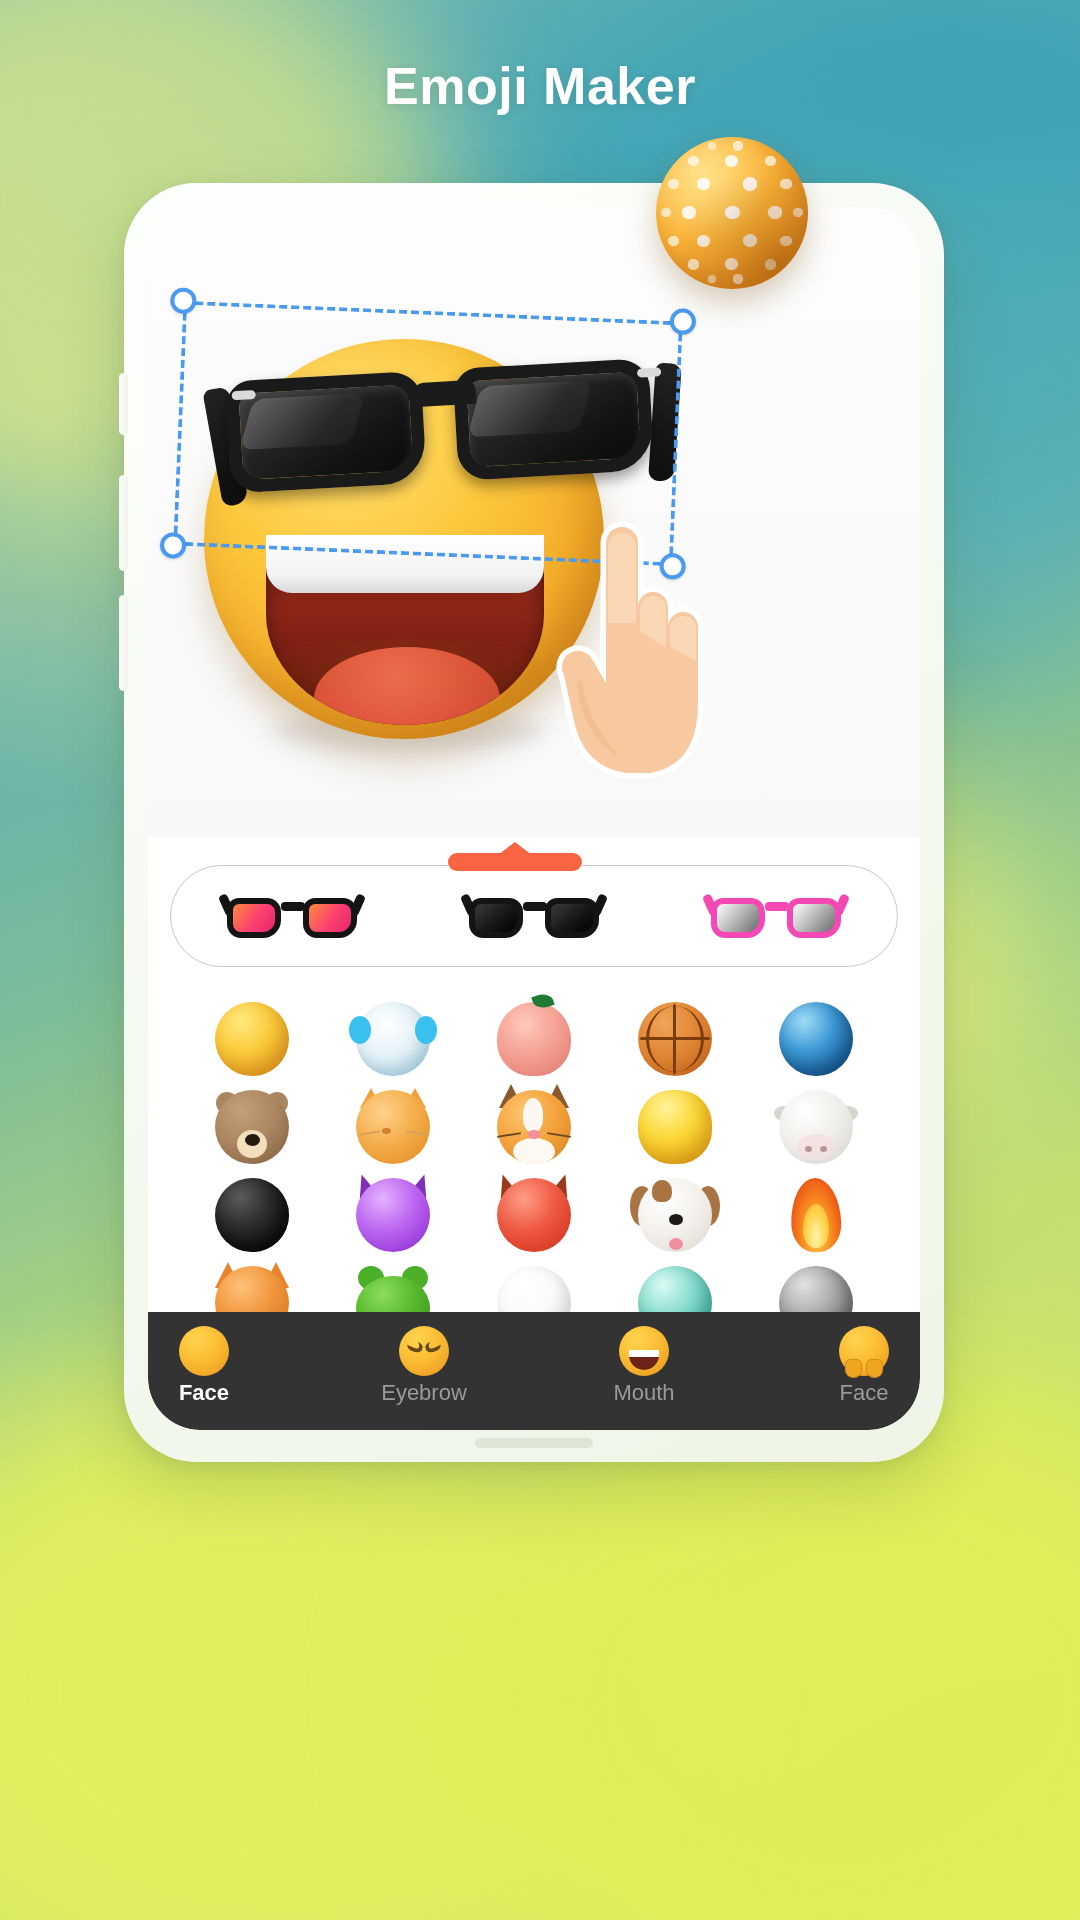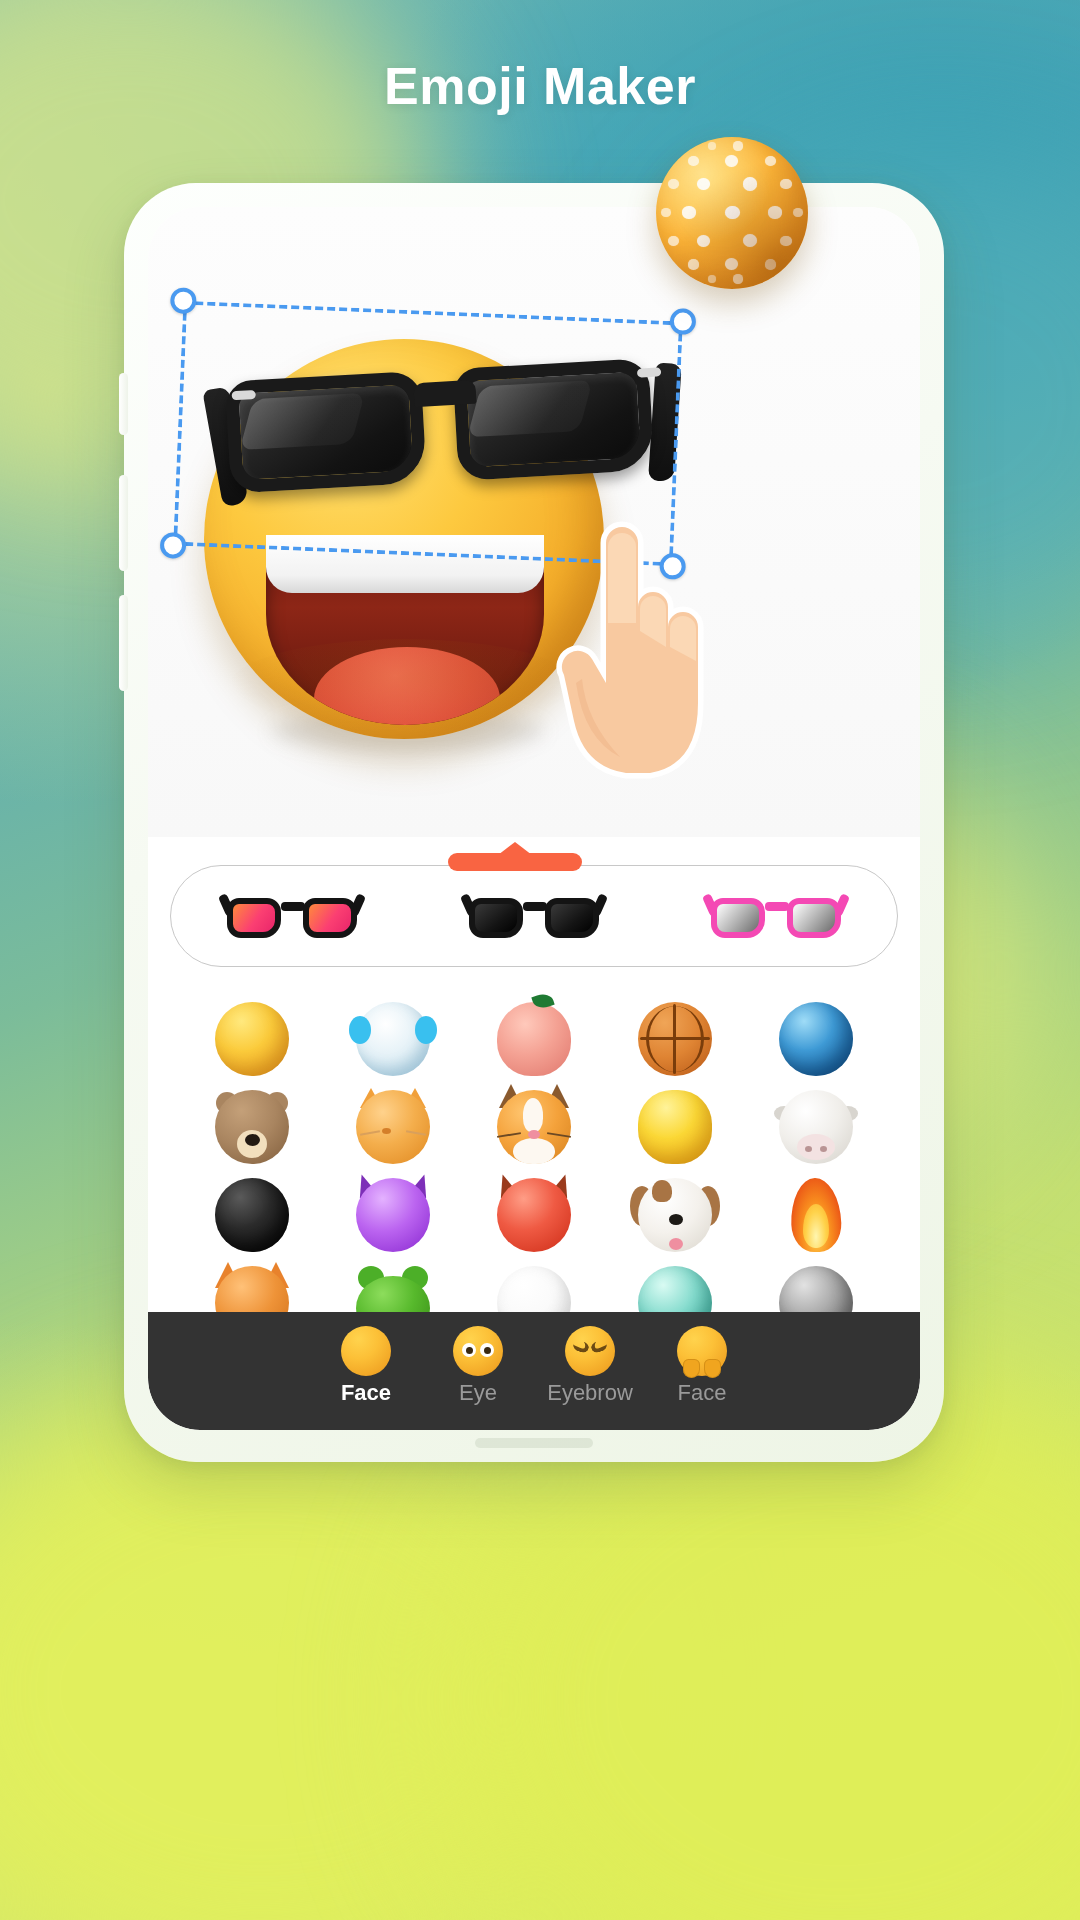--- a/index.html
+++ b/index.html
@@ -258,21 +258,21 @@
     overflow:hidden;
   }
   .g-cell { width:74px; height:74px; position:relative; }
   .sphere { position:absolute; inset:0; border-radius:50%; }
 
   
   #bottom-nav {
     position:absolute; left:0; bottom:0; width:772px; height:118px;
     background:#333333;
     border-radius:0 0 52px 52px;
-    display:flex; align-items:flex-start; justify-content:center;
+    display:flex; align-items:flex-start; justify-content:space-between;
     padding-top:14px;
     z-index:30;
   }
   .nav-item { width:112px; display:flex; flex-direction:column; align-items:center; }
   .nav-ico { width:50px; height:50px; position:relative; margin-bottom:6px; }
   .nav-ball {
     position:absolute; inset:0; border-radius:50%;
     background:radial-gradient(circle at 35% 26%, #ffd34d 0%, #fcc037 40%, #f2a827 74%, #da8d1a 100%);
   }
   .nav-label { font-size:22px; color:#9a9a9a; line-height:1; }
@@ -505,40 +505,39 @@
 
   <div id="bottom-nav">
 
     <div class="nav-item active">
       <div class="nav-ico">
         <div class="nav-ball"></div>
       </div>
       <div class="nav-label">Face</div>
     </div>
 
-    <div class="nav-item">
-      <div class="nav-ico">
-        <div class="nav-ball"></div>
-        <div style="position:absolute;left:9px;top:17px;width:14px;height:14px;border-radius:50%;background:#fff"></div>
-        <div style="position:absolute;left:27px;top:17px;width:14px;height:14px;border-radius:50%;background:#fff"></div>
-        <div style="position:absolute;left:13px;top:21px;width:7px;height:7px;border-radius:50%;background:#3b2a12"></div>
-        <div style="position:absolute;left:31px;top:21px;width:7px;height:7px;border-radius:50%;background:#3b2a12"></div>
-      </div>
-      <div class="nav-label">Eye</div>
-    </div>
 
     <div class="nav-item">
       <div class="nav-ico">
         <div class="nav-ball"></div>
         <div style="position:absolute;left:8px;top:15px;width:16px;height:11px;border-radius:50%;border-bottom:4px solid #6b4a14;border-right:4px solid #6b4a14;transform:rotate(18deg)"></div>
         <div style="position:absolute;left:26px;top:15px;width:16px;height:11px;border-radius:50%;border-bottom:4px solid #6b4a14;border-left:4px solid #6b4a14;transform:rotate(-18deg)"></div>
       </div>
       <div class="nav-label">Eyebrow</div>
     </div>
 
+    <div class="nav-item">
+      <div class="nav-ico">
+        <div class="nav-ball"></div>
+        <div style="position:absolute;left:10px;top:24px;width:30px;height:20px;border-radius:0 0 16px 16px;background:#6d2316;overflow:hidden">
+          <div style="position:absolute;left:0;top:0;width:30px;height:7px;background:#fff"></div>
+        </div>
+      </div>
+      <div class="nav-label">Mouth</div>
+    </div>
 
 
     <div class="nav-item">
       <div class="nav-ico">
         <div class="nav-ball"></div>
         <div style="position:absolute;left:6px;bottom:-2px;width:17px;height:19px;border-radius:6px 6px 9px 9px;background:#f0a51f;box-shadow:inset 0 0 0 1px rgba(170,110,10,.4)"></div>
         <div style="position:absolute;left:27px;bottom:-2px;width:17px;height:19px;border-radius:6px 6px 9px 9px;background:#f0a51f;box-shadow:inset 0 0 0 1px rgba(170,110,10,.4)"></div>
       </div>
       <div class="nav-label">Face</div>
     </div>

